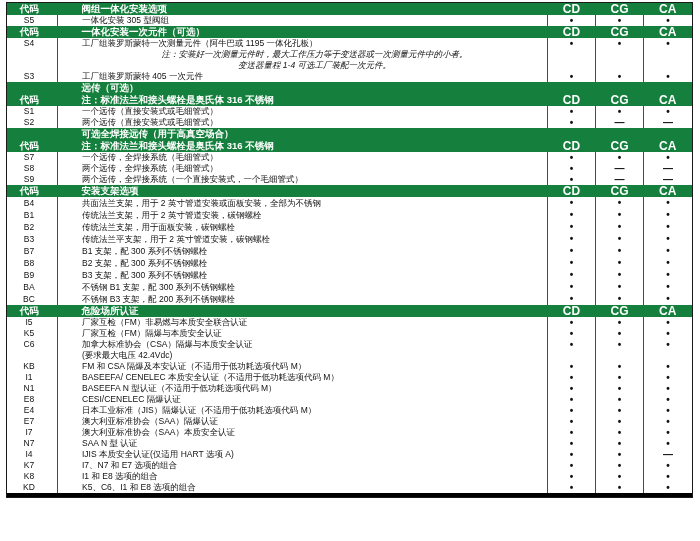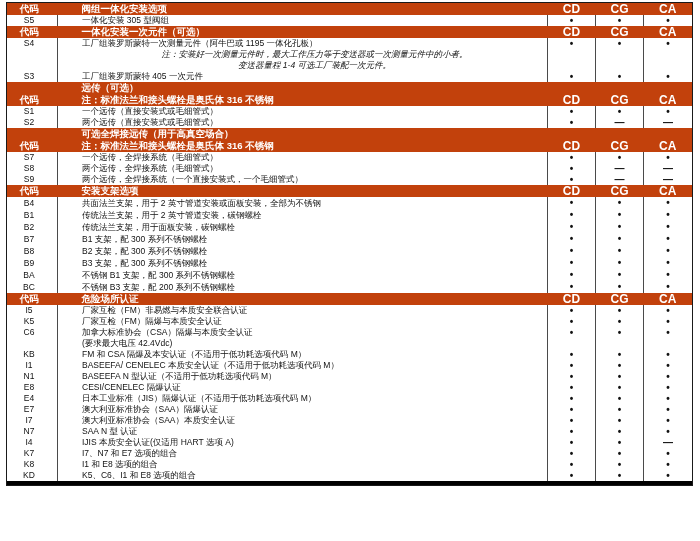--- a/index.html
+++ b/index.html
@@ -29,21 +29,21 @@
   
   tr.data-row > td + td { border-left: 1px solid #4a4a4a; }
   td.c-code { text-align: center; padding-right: 6px; }
   td.c-desc { padding-left: 24px; }
   td.c-mark { text-align: center; font-size: 10px; font-weight: bold; }
   .note { font-style: italic; text-align: center; }
   .indent { padding-left: 7px; }
   tr.sec-4-row > td { height: 12px; line-height: 12px; }
   
   tr.sec-head > td {
-    background: #c2410c;
+    background: #15803d;
     color: #fff;
     font-weight: bold;
     vertical-align: bottom;
     font-size: 9.5px;
     line-height: 12px;
     border: 0;
     margin-left: 32px;
   }
   tr.sec-head td.c-desc { padding-left: 24px; }
   tr.sec-head td.c-mark { font-size: 12px; }
@@ -205,20 +205,29 @@
         <tr class="data-row sec-4-row">
     <td class="c-code">B2</td>
     <td class="c-desc">
             <div class="line">传统法兰支架，用于面板安装，碳钢螺栓</div>
           </td>
     <td class="c-mark">•</td>
     <td class="c-mark">•</td>
     <td class="c-mark">•</td>
   </tr>
         <tr class="data-row sec-4-row">
+    <td class="c-code">B3</td>
+    <td class="c-desc">
+            <div class="line">传统法兰平支架，用于 2 英寸管道安装，碳钢螺栓</div>
+          </td>
+    <td class="c-mark">•</td>
+    <td class="c-mark">•</td>
+    <td class="c-mark">•</td>
+  </tr>
+        <tr class="data-row sec-4-row">
     <td class="c-code">B7</td>
     <td class="c-desc">
             <div class="line">B1 支架，配 300 系列不锈钢螺栓</div>
           </td>
     <td class="c-mark">•</td>
     <td class="c-mark">•</td>
     <td class="c-mark">•</td>
   </tr>
         <tr class="data-row sec-4-row">
     <td class="c-code">B8</td>

